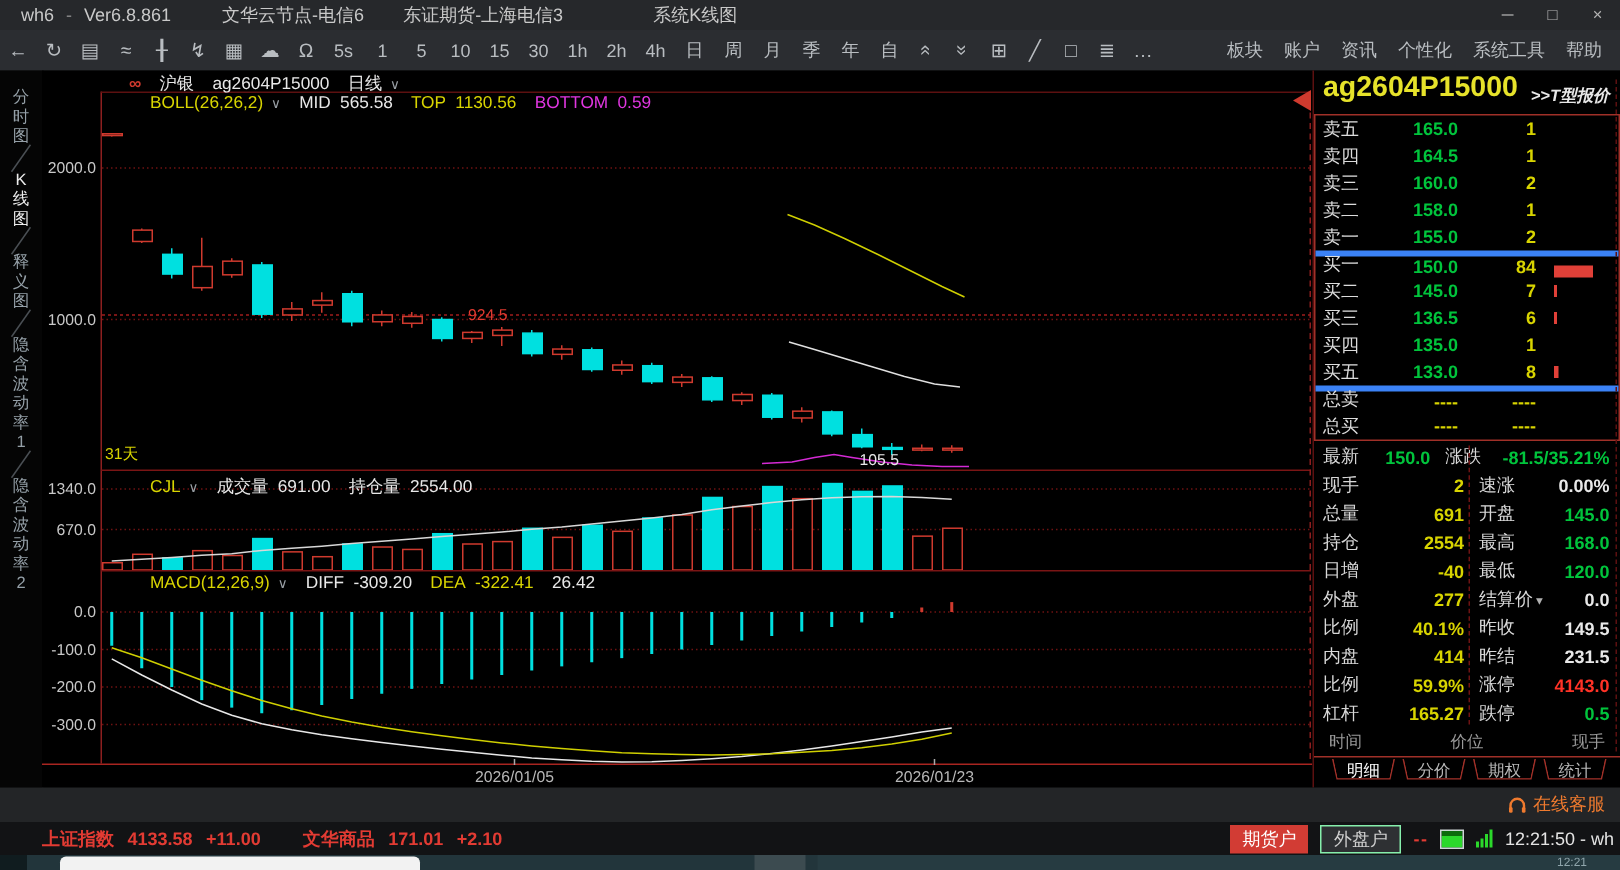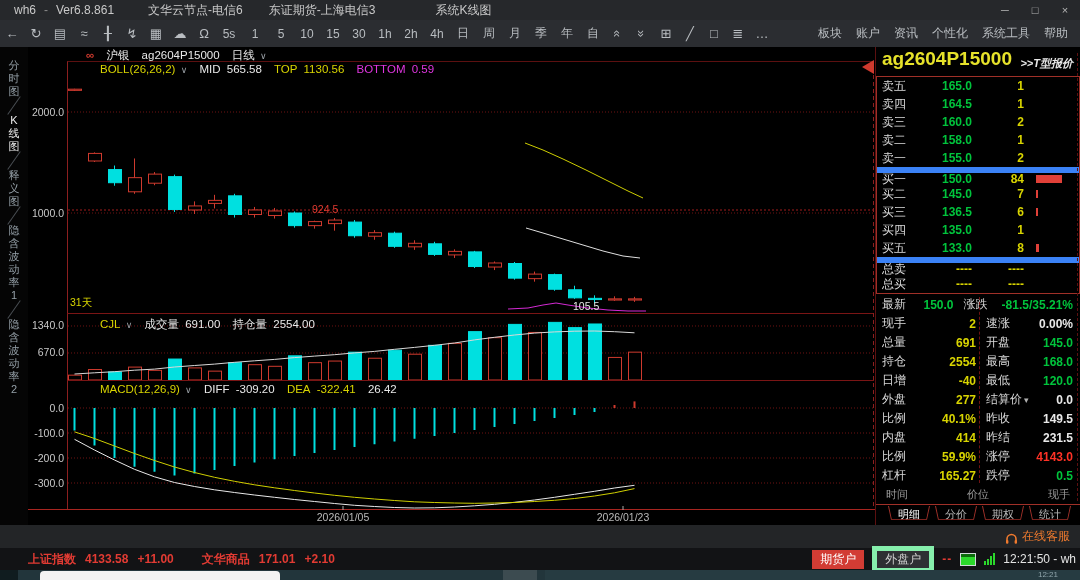--- a/index.html
+++ b/index.html
@@ -47,21 +47,21 @@
   .linkicon{color:#cf3a2e;font-weight:bold;}
   
   #rightpanel{position:absolute;left:875px;top:47px;width:205px;height:478px;background:#000;
               border-left:1px solid #5c1010;box-sizing:border-box;}
   #rightpanel::after{content:"";position:absolute;right:2px;top:6px;bottom:24px;border-right:1px dashed #5c1010;}
   .rp-title{position:absolute;left:6px;top:1px;font-size:19px;font-weight:bold;color:#e6e22a;}
   .rp-link{position:absolute;right:7px;top:9px;font-size:11px;font-weight:bold;color:#e8e8e8;font-style:italic;}
   .rp-book{position:absolute;top:29px;left:0;width:204px;height:218px;border:1px solid #a03028;
            box-sizing:border-box;}
   .b-row{height:18px;display:flex;align-items:center;padding:0 5px;font-size:12px;}
-  .b-row.sep{border-top:6px solid #3b82f6;box-sizing:border-box;}
+  .b-row.sep{border-top:4px solid #3b82f6;box-sizing:border-box;align-items:flex-end;}
   .b-label{width:34px;color:#dcdcdc;}
   .b-price{width:56px;text-align:right;color:#00c43c;font-weight:bold;}
   .b-qty{width:52px;text-align:right;color:#d8d400;font-weight:bold;}
   .b-price.dash,.b-qty.dash{color:#d8d400;}
   .b-bar{height:8px;background:#e04038;margin-left:12px;}
   #stats{position:absolute;top:248px;left:0;width:205px;}
   #stats::before{content:"";position:absolute;left:103px;top:2px;bottom:2px;border-left:1px dashed #6e1212;}
   .s-row{height:19px;display:flex;align-items:center;font-size:12px;}
   .s-l{width:44px;padding-left:6px;color:#d8d8d8;}
   .s-v1{width:50px;text-align:right;font-weight:bold;}
@@ -75,30 +75,30 @@
   .qtab{position:relative;height:16px;line-height:16px;padding:0 10px;font-size:11px;color:#b8b8b8;}
   .qtab::before{content:"";position:absolute;inset:0;border:1px solid #a03028;border-top:none;
                 transform:perspective(10px) rotateX(-6deg);transform-origin:50% 0;}
   .qtab.active{color:#ffffff;}
   
   #bottomnav{position:absolute;left:0;top:525px;width:1080px;height:23px;background:#232527;
              display:flex;align-items:center;font-size:12px;color:#b4b4b4;}
   #navitems{display:flex;padding-left:58px;}
   .bn{margin-right:17px;height:23px;line-height:23px;box-sizing:border-box;}
   .bn.active{color:#ef7a2e;border-bottom:2px solid #ef7a2e;}
-  .service{margin-left:auto;padding-right:10px;color:#ef7a2e;display:flex;align-items:flex-end;gap:4px;}
+  .service{margin-left:auto;padding-right:10px;color:#ef7a2e;display:flex;align-items:center;gap:4px;}
   
   #statusbar{position:absolute;left:0;top:548px;width:1080px;height:22px;background:#121315;
              display:flex;align-items:center;font-size:12px;font-weight:bold;color:#e23b33;}
   #statusbar .lbl1{margin-left:28px;}
   #statusbar .v{margin-left:9px;}
   #statusbar .lbl2{margin-left:28px;}
   .sb-right{margin-left:auto;display:flex;align-items:center;gap:8px;padding-right:4px;font-weight:normal;}
   .acct{background:#d23c34;color:#fff;padding:1px 8px;font-size:12px;}
-  .ext{background:#2e3033;border:5px solid #86efac;color:#d0d0d0;padding:0 8px;font-size:12px;}
+  .ext{background:#2e3033;border:1px solid #86efac;color:#d0d0d0;padding:0 8px;font-size:12px;}
   .dashes{color:#e23b33;font-weight:bold;letter-spacing:1px;}
   .gicon{width:16px;height:13px;border:1px solid #cfd8d8;box-sizing:border-box;
          background:linear-gradient(180deg,#0c6b0c 0,#0c6b0c 3px,#2bd82b 3px);}
   .bars{display:flex;align-items:flex-end;gap:1px;height:12px;}
   .bars span{width:2px;background:#2bd82b;}
   .bars span:nth-child(1){height:4px;} .bars span:nth-child(2){height:6px;}
   .bars span:nth-child(3){height:9px;} .bars span:nth-child(4){height:12px;}
   .clock{color:#e4e4e4;}
   
   #taskbar{position:absolute;left:0;top:570px;width:1080px;height:10px;background:#22353b;}

